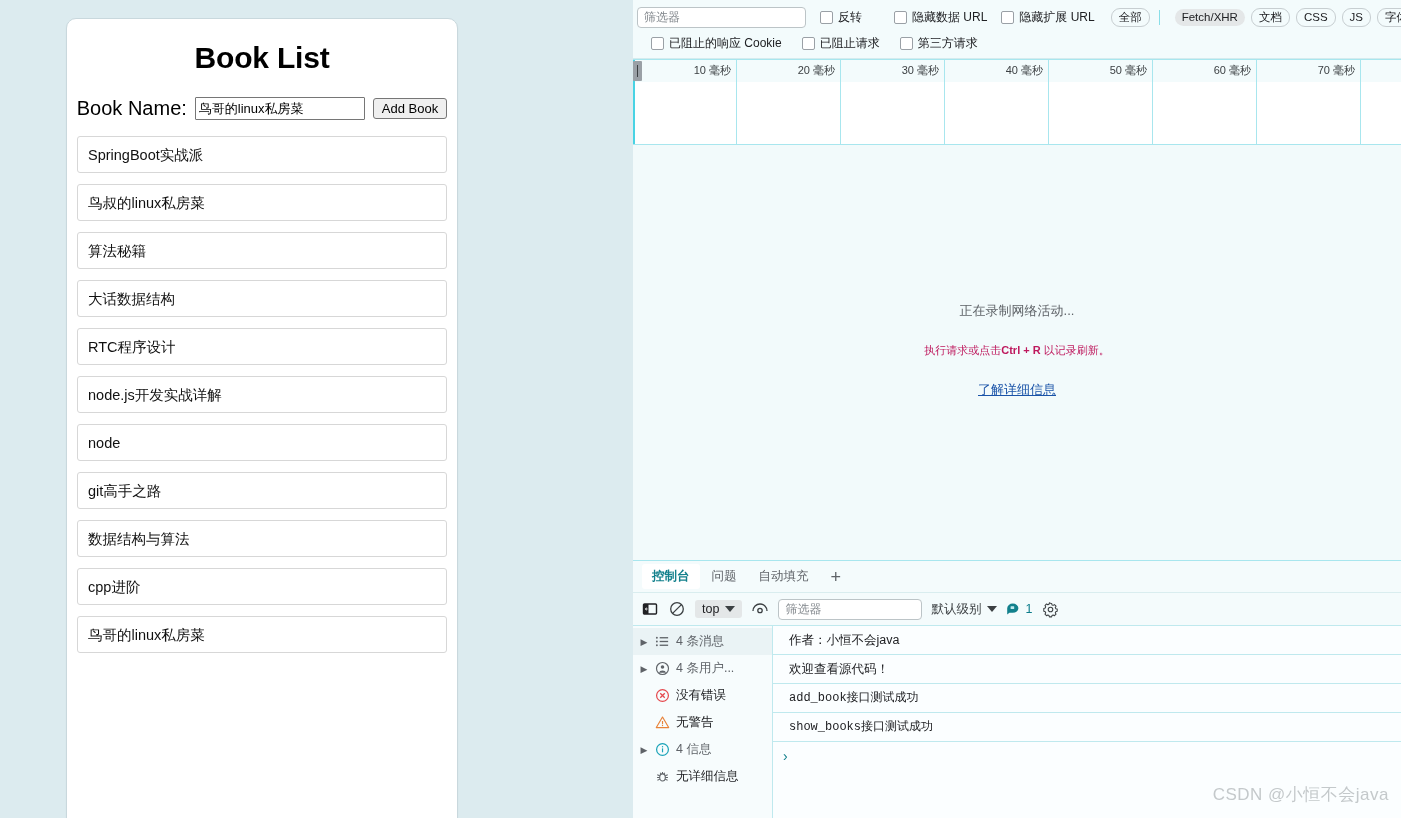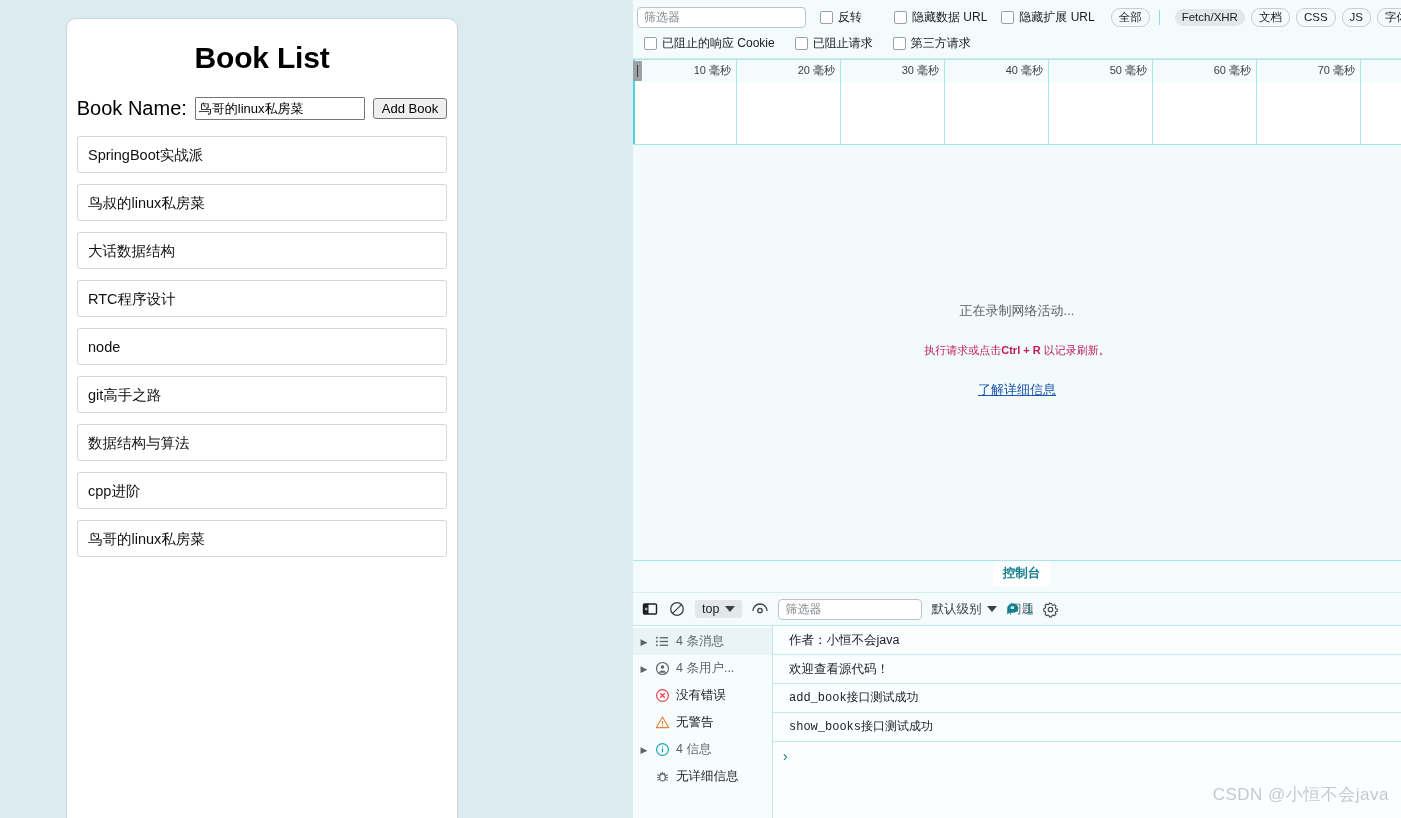--- a/index.html
+++ b/index.html
@@ -163,21 +163,21 @@
   .empty-l2 b { font-weight: bold; }
   .empty-link { font-size: 13px; color: #1a53a8; text-decoration: underline; cursor: pointer; }
 
   
   .drawer {
     position: absolute; left: 0; bottom: 0; width: 768px; height: 257px;
     background: #f4fbfc; border-top: 1px solid #a8e6ee;
   }
   .drawer-tabs {
     display: flex; align-items: center; height: 31px;
-    border-bottom: 1px solid #d9edef; padding-left: 9px; gap: 11px; flex-direction: column;
+    border-bottom: 1px solid #d9edef; padding-left: 9px; gap: 2px;
   }
   .dtab {
     padding: 4px 10px; font-size: 12.5px; color: #5f6368; cursor: pointer;
     border-radius: 3px;
   }
   .dtab.active { background: #ffffff; color: #12808c; font-weight: bold; }
   .dtab-plus { font-size: 18px; color: #5f6368; padding: 0 10px; cursor: pointer; line-height: 1; }
 
   .console-toolbar {
     display: flex; align-items: center; height: 32px;
@@ -242,22 +242,24 @@
 
       <div class="form-row">
         <span class="form-label">Book Name:</span>
         <input class="name-input" type="text" value="鸟哥的linux私房菜" style="">
         <button class="add-btn">Add Book</button>
       </div>
 
       <ul class="book-list">
         <li class="book-item">SpringBoot实战派</li>
         <li class="book-item">鸟叔的linux私房菜</li>
+        <li class="book-item">算法秘籍</li>
         <li class="book-item">大话数据结构</li>
         <li class="book-item">RTC程序设计</li>
+        <li class="book-item">node.js开发实战详解</li>
         <li class="book-item">node</li>
         <li class="book-item">git高手之路</li>
         <li class="book-item">数据结构与算法</li>
         <li class="book-item">cpp进阶</li>
         <li class="book-item">鸟哥的linux私房菜</li>
       </ul>
     </div>
   </div>
 
   <div class="devtools">
@@ -285,21 +287,21 @@
           <span class="vsep"></span>
           <span class="type-pill nobord active">Fetch/XHR</span>
           <span class="type-pill">文档</span>
           <span class="type-pill">CSS</span>
           <span class="type-pill">JS</span>
           <span class="type-pill">字体</span>
         </span>
       </div>
 
       <div class="dt-row">
-        <label class="cb-wrap" style="margin-left:7px">
+        <label class="cb-wrap" style="margin-left:14px">
           <span class="cb"></span>
           <span class="cb-label">已阻止的响应 Cookie</span>
         </label>
         <label class="cb-wrap" style="margin-left:20px">
           <span class="cb"></span>
           <span class="cb-label">已阻止请求</span>
         </label>
         <label class="cb-wrap" style="margin-left:20px">
           <span class="cb"></span>
           <span class="cb-label">第三方请求</span>

